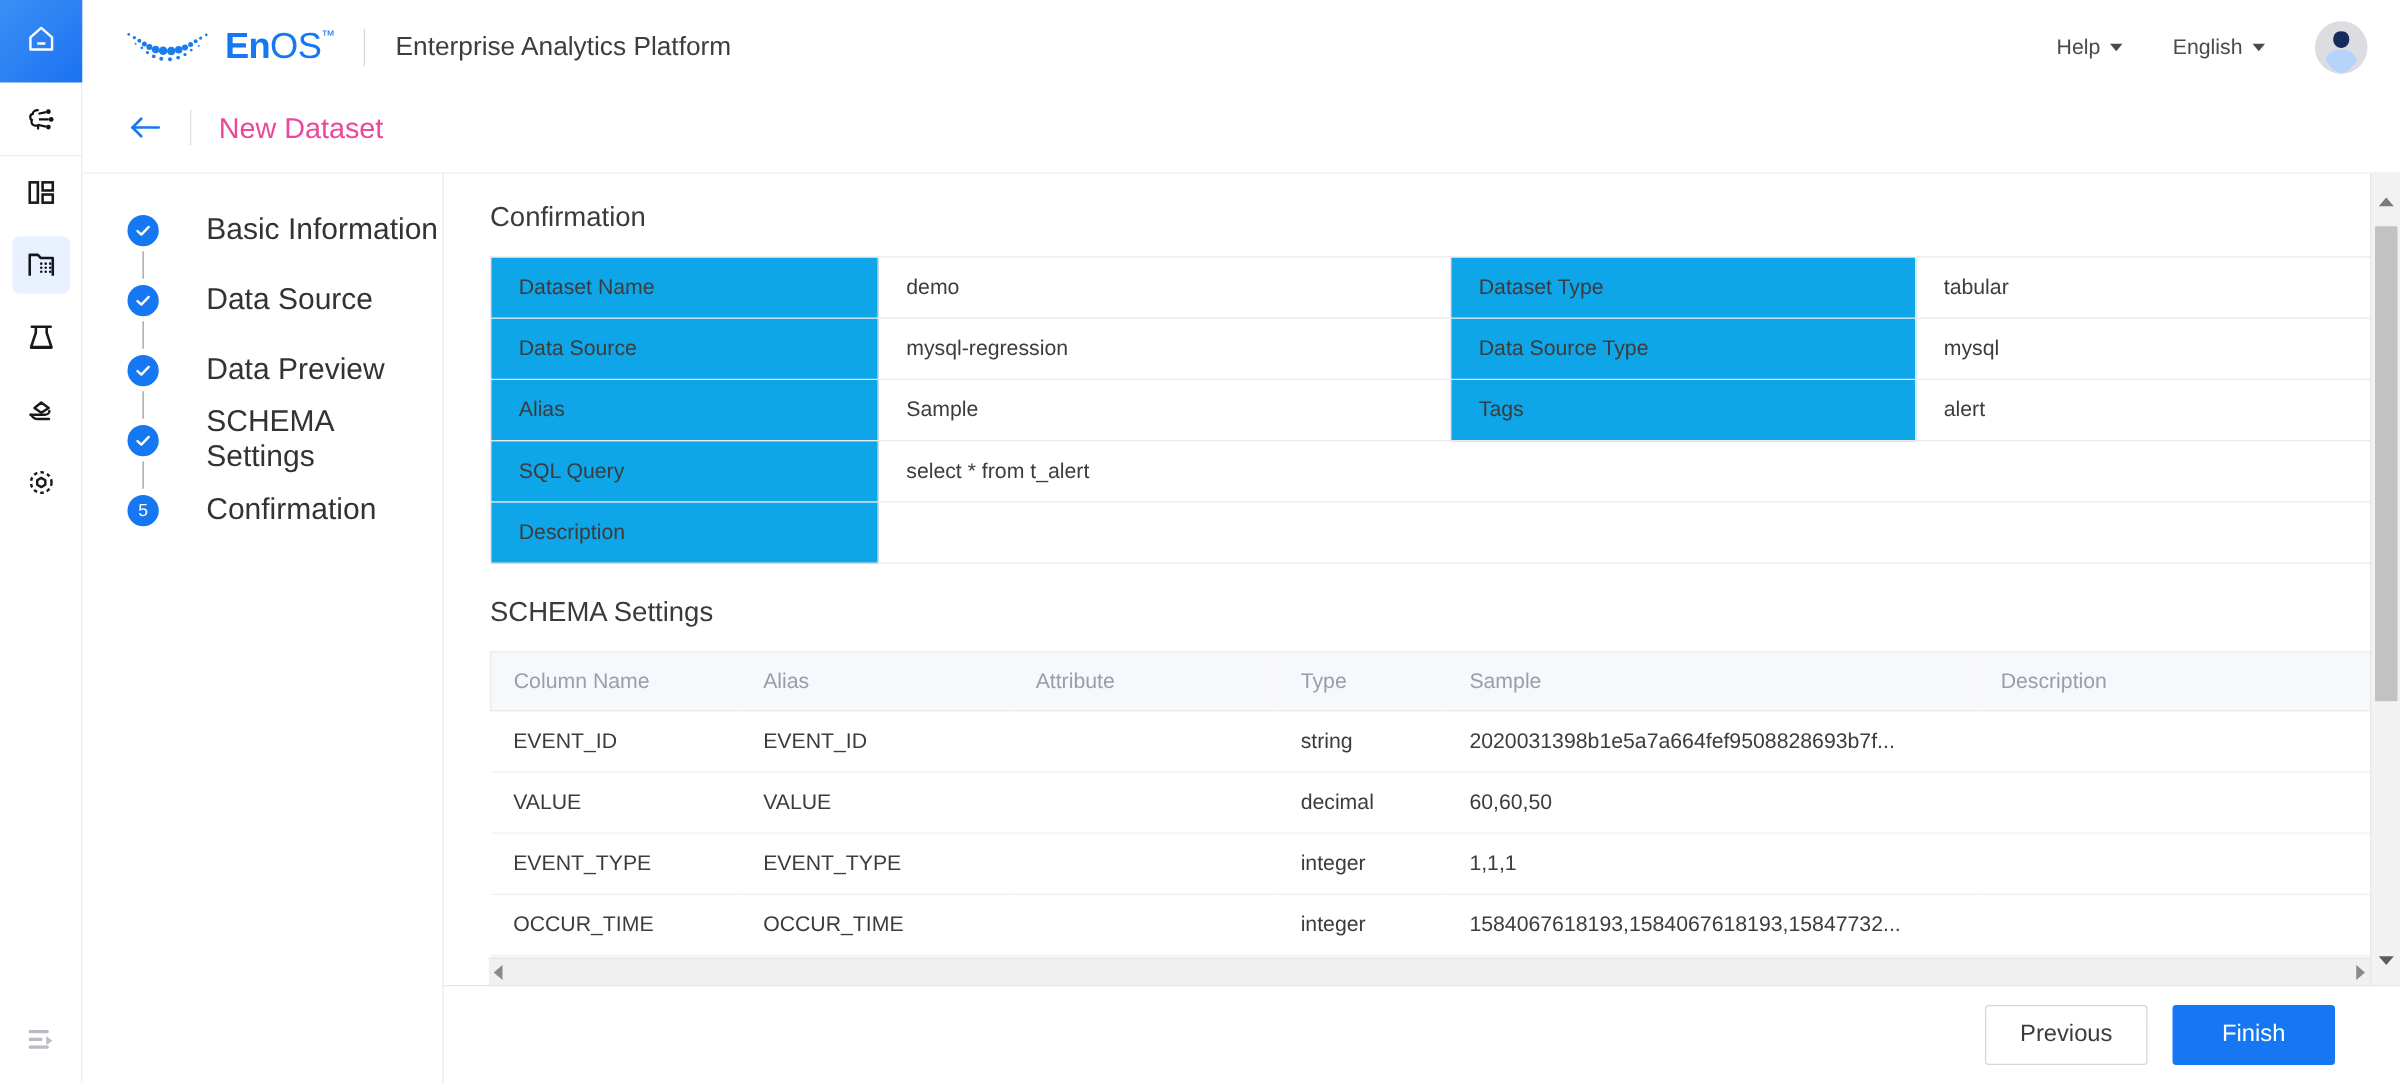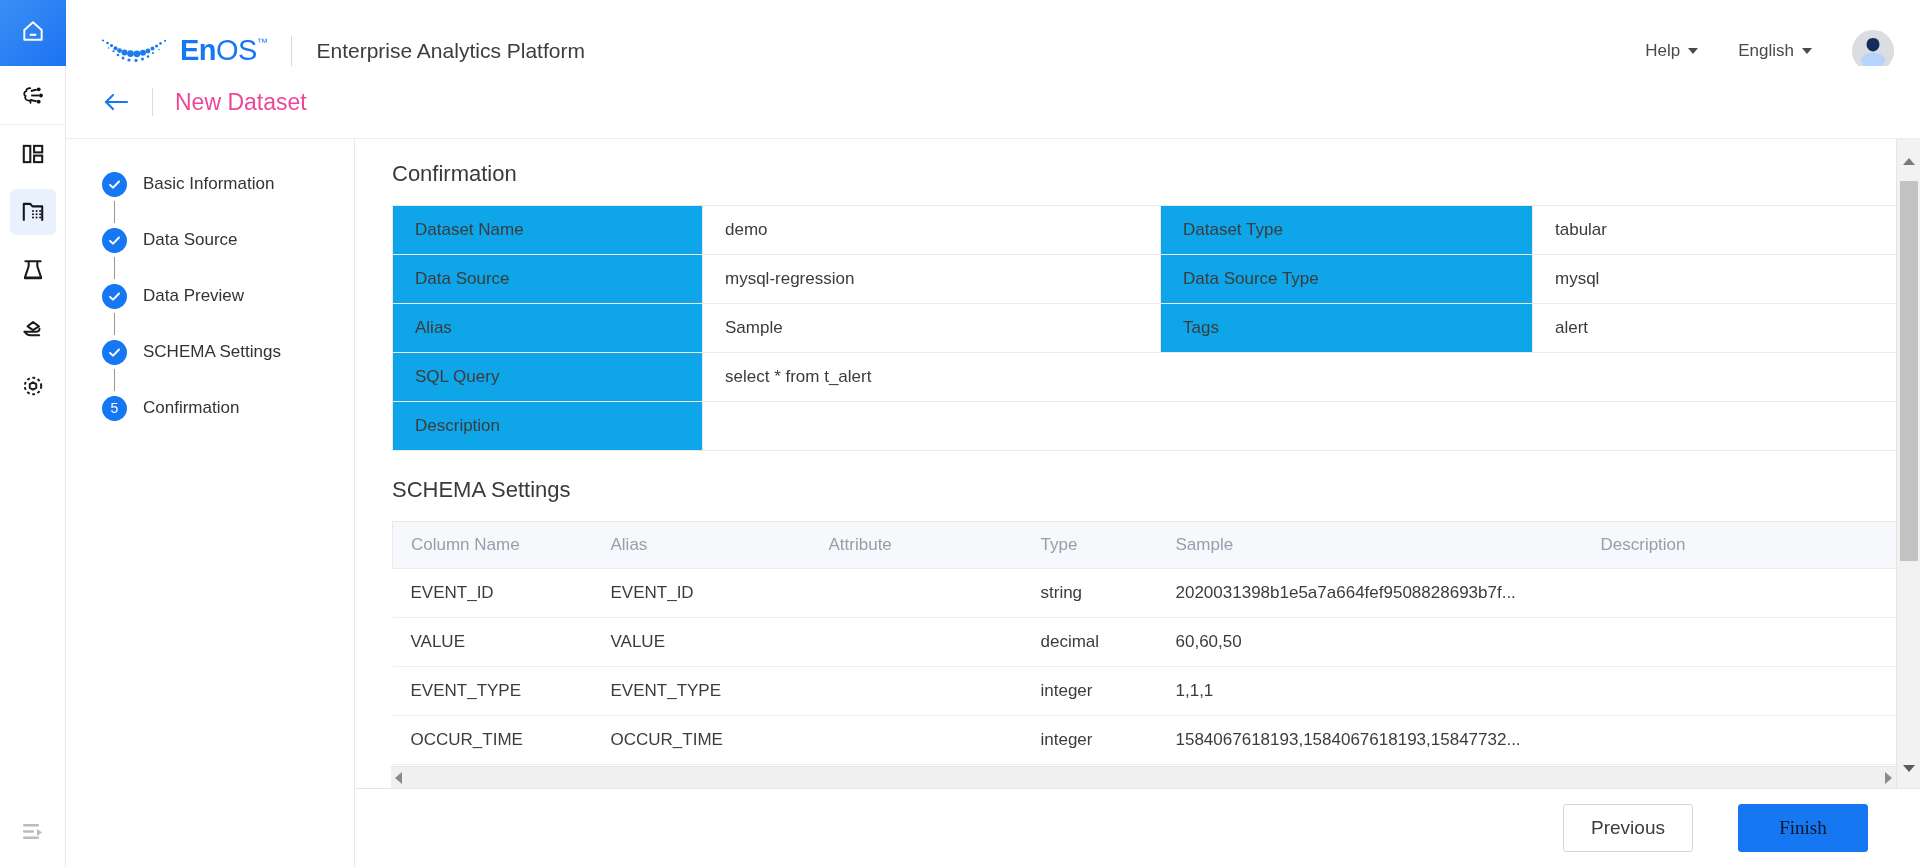--- a/index.html
+++ b/index.html
@@ -37,21 +37,21 @@
   }
   .rail-item.active .chip { background: #eaf1fe; }
   .rail-sep { width: 66px; height: 1px; background: #ececec; }
   .rail-spacer { flex: 1 1 auto; }
   .rail-bottom { width: 66px; height: 66px; display: flex; align-items: center; justify-content: center; cursor: pointer; }
 
   
   .header {
     position: absolute; left: 66px; top: 0; right: 0; height: 76px;
     background: #ffffff; border-bottom: 1px solid #e8e8e8;
-    display: flex; align-items: center; margin-top: 13px;
+    display: flex; align-items: center;
   }
   .logo-wrap { display: flex; align-items: center; margin-left: 30px; }
   .logo-dots { width: 78px; height: 34px; }
   .logo-text {
     font-size: 29px; font-weight: bold; color: #1677f2;
     margin-left: 6px; letter-spacing: -0.5px; line-height: 1;
     display: flex; align-items: flex-start;
   }
   .logo-text .os { font-weight: normal; }
   .logo-text .tm { font-size: 11px; font-weight: normal; margin-top: 1px; }
@@ -83,21 +83,21 @@
     background: #ffffff; border-right: 1px solid #e8e8e8;
     padding-top: 28px;
   }
   .step { display: flex; align-items: center; height: 34px; padding-left: 36px; cursor: pointer; }
   .step-dot {
     width: 25px; height: 25px; border-radius: 50%;
     background: #1677f2; color: #fff;
     display: flex; align-items: center; justify-content: center;
     font-size: 14px; flex: 0 0 auto;
   }
-  .step-label { margin-left: 16px; font-size: 17px; color: #333333; }
+  .step-label { margin-left: 38px; font-size: 24px; color: #333333; }
   .step-line { width: 1px; height: 22px; background: #999999; margin-left: 48px; }
 
   
   .main {
     position: absolute; left: 355px; top: 139px; right: 0; bottom: 79px;
     background: #ffffff; overflow: hidden;
   }
   .main-inner { padding: 22px 0 0 37px; position: relative; }
   .sec-title { font-size: 22px; color: #3a3a3a; margin-bottom: 18px; }
   .sec-title.schema { margin-top: 26px; }
@@ -154,29 +154,28 @@
     display: flex; align-items: center; justify-content: space-between;
     padding: 0 4px;
   }
 
   
   .footer {
     position: absolute; left: 355px; right: 0; bottom: 0; height: 79px;
     background: #ffffff; border-top: 1px solid #e6e6e6;
     display: flex; align-items: center; justify-content: flex-end;
     padding-right: 52px;
-    gap: 25px;
   }
   .btn {
     height: 48px; min-width: 130px; font-size: 19px;
     border-radius: 3px; cursor: pointer; font-family: "Liberation Sans", sans-serif;
     display: flex; align-items: center; justify-content: center;
   }
   .btn-secondary { background: #ffffff; color: #3c3c3c; border: 1px solid #d6d6d6; margin-right: 20px; }
-  .btn-primary { background: #1677f2; color: #0f172a; border: 1px solid #1677f2; font-family: Liberation Serif, serif; }
+  .btn-primary { background: #1677f2; color: #ffffff; border: 1px solid #1677f2; }
 </style>
 </head>
 <body>
 
 <div class="app">
 
   <div class="rail">
     <div class="rail-home">
       <span>
         <svg width="26" height="26" viewBox="0 0 24 24" fill="none" stroke="#ffffff" stroke-width="1.8">

